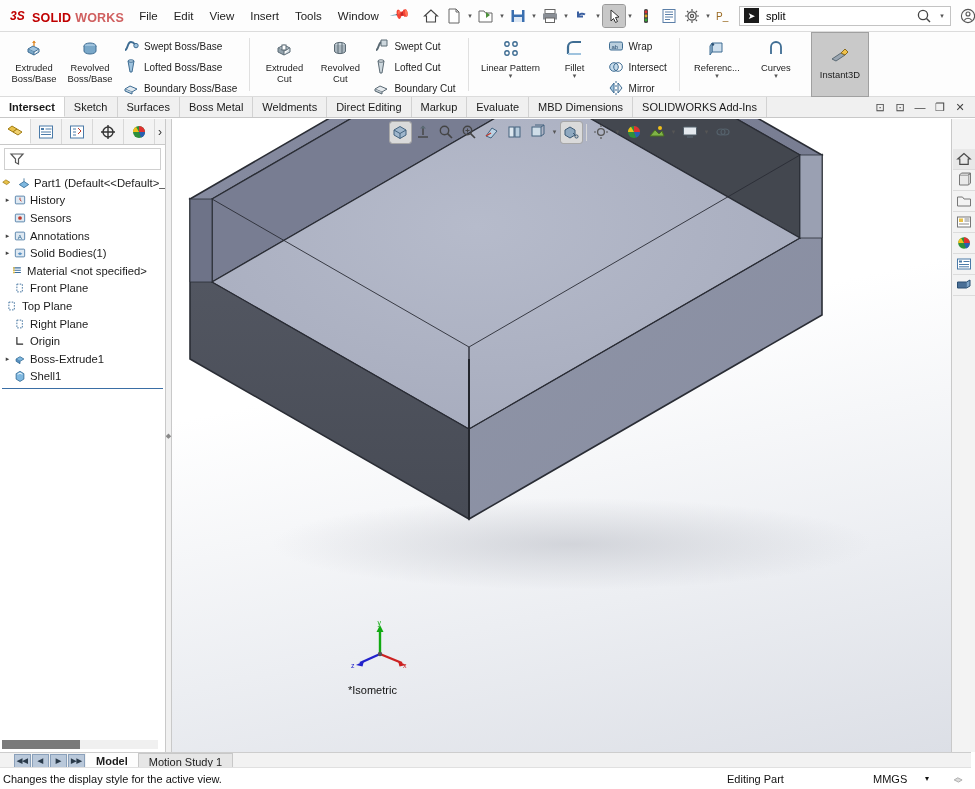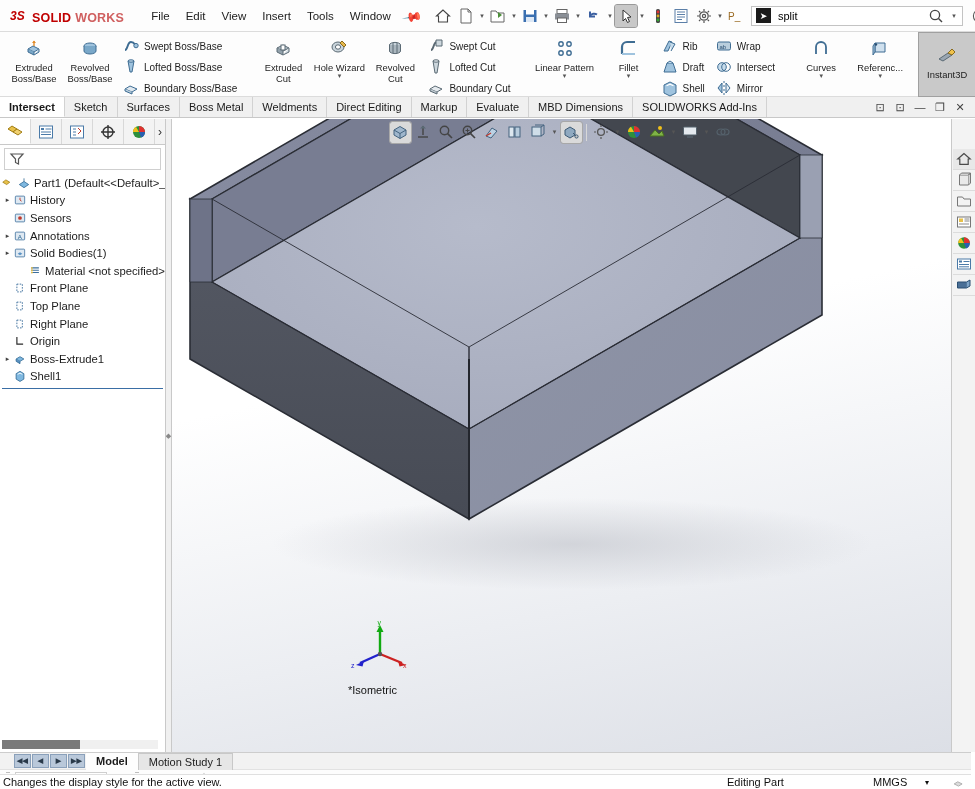--- a/index.html
+++ b/index.html
@@ -13,21 +13,21 @@
   }
   
   .titlebar{
     height:32px; display:flex; align-items:center;
     background:#fdfdfd; border-bottom:1px solid #dcdcdc;
     padding:0 4px; position:relative;
   }
   .sw-logo{ display:flex; align-items:flex-end; gap:4px; padding:0 8px 0 6px; }
   .sw-logo .solid{ color:#c00000; font-size:12.5px; font-weight:bold; letter-spacing:.2px;}
   .sw-logo .works{ color:#d06060; font-size:12.5px; font-weight:bold; letter-spacing:.2px;}
-  .menubar{ display:flex; align-items:flex-end; gap:2px; margin-left:12px;}
+  .menubar{ display:flex; align-items:flex-start; gap:2px; margin-left:0;}
   .menubar .mi{ padding:3px 7px; font-size:11.5px; color:#222; cursor:default; }
   .pin{ margin-left:4px; color:#555; font-size:13px; transform:rotate(35deg); }
   .tsep{ width:1px; height:20px; background:#dcdcdc; margin:0 6px; }
   .tb-icons{ display:flex; align-items:center; gap:1px; }
   .tbi{ width:22px; height:22px; display:flex; align-items:center; justify-content:center;
         border-radius:2px; cursor:default; }
   .tbi.sel{ background:#c8c8c8; outline:1px solid #9a9a9a;}
   .caret{ font-size:7px; color:#555; width:8px; text-align:center; }
   .searchbox{
     margin-left:4px; width:212px; height:20px; border:1px solid #c3c3c3;
@@ -122,21 +122,21 @@
   .dtab.active{ background:#fdfdfd; font-weight:bold;}
   .dtab.inactive{ background:#e6e6e6; border:1px solid #c8c8c8; border-bottom:none;}
   .dtoolbar{ height:20px; display:flex; align-items:center; gap:3px; padding-left:4px;
              border-top:1px solid #e2e2e2;}
   .grip{ width:4px;height:15px; background:
       repeating-linear-gradient(to bottom,#bdbdbd 0 1px,transparent 1px 3px); margin:0 2px;}
   .combo{ width:92px;height:16px;border:1px solid #cfcfcf;background:#fff;
           display:flex;align-items:center;justify-content:flex-end;padding-right:3px;font-size:8px;color:#555;}
   .dbtn{ width:20px;height:18px;display:flex;align-items:center;justify-content:center;cursor:default;opacity:.45;}
   .dbtn.on{ opacity:1;}
-  .statusbar{ position:absolute; left:0; right:0; bottom:0; height:15px;
+  .statusbar{ position:absolute; left:0; right:0; bottom:0; height:22px;
               display:flex; align-items:center; font-size:11px; color:#111;
               border-top:1px solid #e0e0e0; background:#fff;}
   .sb-left{ padding-left:3px;}
   .sb-r1{ position:absolute; left:727px;}
   .sb-r2{ position:absolute; left:873px;}
   .sb-r3{ position:absolute; left:925px; font-size:8px;}
   .sb-r4{ position:absolute; left:952px;}
 </style>
 </head>
 <body>
@@ -313,29 +313,20 @@
       <svg class="ic20" viewBox="0 0 22 22">
           <path d="M5 10l6-3 6 3-6 3z" fill="#b8c4cc" stroke="#5b6a74"></path>
           <path d="M5 10v4l6 3v-4" fill="#93a2ac" stroke="#5b6a74"></path>
           <path d="M17 10v4l-6 3" fill="#d3dde3" stroke="#5b6a74"></path>
           <rect x="9" y="7" width="4" height="5" fill="#fff" stroke="#5b6a74"></rect>
         </svg>
       <div class="lbl"><span>Extruded</span><br><span>Cut</span></div>
     </div>
     <div class="big">
       <svg class="ic20" viewBox="0 0 22 22">
-          <ellipse cx="10" cy="9" rx="6" ry="5" fill="#c9d4db" stroke="#5b6a74"></ellipse>
-          <ellipse cx="10" cy="9" rx="2.6" ry="2.2" fill="#fff" stroke="#5b6a74"></ellipse>
-          <path d="M14 3l4 4-2 2-4-4z" fill="#e8b94c" stroke="#8a6b1d"></path>
-        </svg>
-      <div class="lbl">Hole Wizard</div>
-      <div class="dd">▾</div>
-    </div>
-    <div class="big">
-      <svg class="ic20" viewBox="0 0 22 22">
           <ellipse cx="11" cy="7" rx="5.5" ry="2.6" fill="#c9d4db" stroke="#5b6a74"></ellipse>
           <path d="M5.5 7v6a5.5 2.6 0 0011 0V7" fill="#aab6be" stroke="#5b6a74"></path>
           <path d="M9 5v10M13 5v10" stroke="#5b6a74"></path>
         </svg>
       <div class="lbl"><span>Revolved</span><br><span>Cut</span></div>
     </div>
     <div class="small-col">
       <div class="sm">
         <svg class="ic" viewBox="0 0 18 18">
             <path d="M4 13c3 0 2-8 6-8" fill="none" stroke="#5b6a74" stroke-width="2"></path>
@@ -376,43 +367,20 @@
       <svg class="ic20" viewBox="0 0 22 22">
           <path d="M4 16V9a5 5 0 015-5h8" fill="none" stroke="#3f6d93" stroke-width="2.2"></path>
           <path d="M4 16h13" stroke="#9fc3de" stroke-width="2"></path>
         </svg>
       <div class="lbl">Fillet</div>
       <div class="dd">▾</div>
     </div>
     <div class="small-col">
       <div class="sm">
         <svg class="ic" viewBox="0 0 18 18">
-            <path d="M3 14l5-10 3 1-4 9z" fill="#9fc3de" stroke="#3f6d93"></path>
-            <path d="M9 5l5 2-4 7" fill="#c6dcec" stroke="#3f6d93"></path>
-          </svg>
-        <span class="lbl">Rib</span>
-      </div>
-      <div class="sm">
-        <svg class="ic" viewBox="0 0 18 18">
-            <path d="M3 14l3-9h6l3 9z" fill="#9fc3de" stroke="#3f6d93"></path>
-            <path d="M6 5l3-2 3 2" fill="#c6dcec" stroke="#3f6d93"></path>
-          </svg>
-        <span class="lbl">Draft</span>
-      </div>
-      <div class="sm">
-        <svg class="ic" viewBox="0 0 18 18">
-            <path d="M3 6l6-3 6 3v8l-6 3-6-3z" fill="#9fc3de" stroke="#3f6d93"></path>
-            <path d="M5.5 6.8l3.5-1.6 3.5 1.6" fill="none" stroke="#fff" stroke-width="1.2"></path>
-          </svg>
-        <span class="lbl">Shell</span>
-      </div>
-    </div>
-    <div class="small-col">
-      <div class="sm">
-        <svg class="ic" viewBox="0 0 18 18">
             <rect x="2.5" y="5" width="13" height="8" rx="1.5" fill="#b9cedd" stroke="#3f6d93"></rect>
             <text x="4.5" y="11.6" font-size="6" fill="#2a4f72" font-family="Liberation Sans, sans-serif">ab</text>
           </svg>
         <span class="lbl">Wrap</span>
       </div>
       <div class="sm">
         <svg class="ic" viewBox="0 0 18 18">
             <circle cx="7" cy="9" r="4.3" fill="#c6dcec" stroke="#3f6d93"></circle>
             <circle cx="11" cy="9" r="4.3" fill="none" stroke="#3f6d93"></circle>
           </svg>
@@ -424,34 +392,34 @@
             <path d="M11 4l4 5-4 5z" fill="#e6eef4" stroke="#3f6d93"></path>
             <path d="M9 2v14" stroke="#3f6d93" stroke-dasharray="2 2"></path>
           </svg>
         <span class="lbl">Mirror</span>
       </div>
     </div>
   </div>
   <div class="rsep"></div>
 
   <div class="rgrp">
-    <div class="big">
-      <svg class="ic20" viewBox="0 0 22 22">
-          <path d="M6 16V9a5 5 0 0110 0v7" fill="none" stroke="#3f6d93" stroke-width="1.8"></path>
-        </svg>
-      <div class="lbl">Curves</div>
-      <div class="dd">▾</div>
-    </div>
     <div class="big" style="width:62px">
       <svg class="ic20" viewBox="0 0 22 22">
           <path d="M6 5h10v9H6z" fill="#cfe0ee" stroke="#3f6d93"></path>
           <path d="M6 5l-2 3v9l2-3z" fill="#a9c6dd" stroke="#3f6d93"></path>
           <circle cx="7" cy="6.5" r="1.2" fill="#2a4f72"></circle>
         </svg>
       <div class="lbl">Referenc...</div>
+      <div class="dd">▾</div>
+    </div>
+    <div class="big">
+      <svg class="ic20" viewBox="0 0 22 22">
+          <path d="M6 16V9a5 5 0 0110 0v7" fill="none" stroke="#3f6d93" stroke-width="1.8"></path>
+        </svg>
+      <div class="lbl">Curves</div>
       <div class="dd">▾</div>
     </div>
   </div>
 
   <div class="rgrp">
     <div class="big sel" style="padding-top:12px">
       <svg class="ic20" viewBox="0 0 22 22">
           <path d="M3 14l9-6 4 2-9 6z" fill="#9aa6b2" stroke="#5b6a74"></path>
           <path d="M12 8l4-4 3 3-3 3z" fill="#f0c24b" stroke="#8a6b1d"></path>
         </svg>
@@ -562,36 +530,36 @@
         <span>Annotations</span>
       </div>
       <div class="trow">
         <span class="exp">▸</span>
         <svg class="ic" viewBox="0 0 18 18">
             <rect x="3" y="4" width="12" height="10" rx="1" fill="#dfe9f2" stroke="#3b6e9c"></rect>
             <path d="M6 10l3-2 3 2-3 2z" fill="#5b93c4"></path>
           </svg>
         <span>Solid Bodies(1)</span>
       </div>
-      <div class="trow" style="padding-left:28px">
+      <div class="trow" style="padding-left:10px">
         <svg class="ic" viewBox="0 0 18 18">
             <path d="M4 5h10M4 8h10M4 11h10" stroke="#3b6e9c" stroke-width="1.4"></path>
             <circle cx="5" cy="5" r="1.2" fill="#e8c14a"></circle>
             <circle cx="5" cy="8" r="1.2" fill="#e8c14a"></circle>
             <circle cx="5" cy="11" r="1.2" fill="#e8c14a"></circle>
           </svg>
         <span>Material &lt;not specified&gt;</span>
       </div>
       <div class="trow" style="padding-left:13px">
         <svg class="ic" viewBox="0 0 18 18">
             <path d="M5 4h7v10H5z" fill="none" stroke="#3b6e9c" stroke-width="1.2" stroke-dasharray="2 1.6"></path>
           </svg>
         <span>Front Plane</span>
       </div>
-      <div class="trow" style="padding-left:13px">
+      <div class="trow" style="padding-left:5px">
         <svg class="ic" viewBox="0 0 18 18">
             <path d="M5 4h7v10H5z" fill="none" stroke="#3b6e9c" stroke-width="1.2" stroke-dasharray="2 1.6"></path>
           </svg>
         <span>Top Plane</span>
       </div>
       <div class="trow" style="padding-left:13px">
         <svg class="ic" viewBox="0 0 18 18">
             <path d="M5 4h7v10H5z" fill="none" stroke="#3b6e9c" stroke-width="1.2" stroke-dasharray="2 1.6"></path>
           </svg>
         <span>Right Plane</span>

